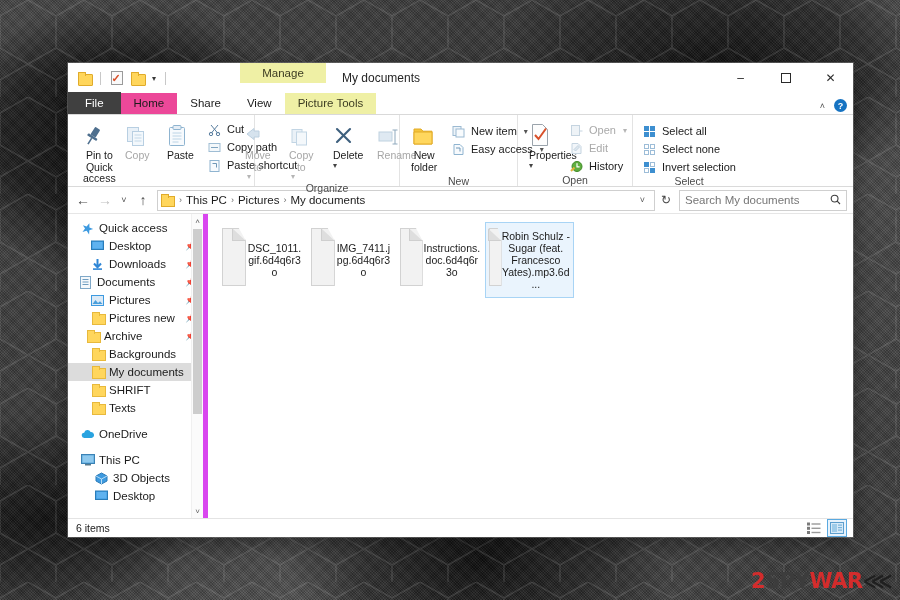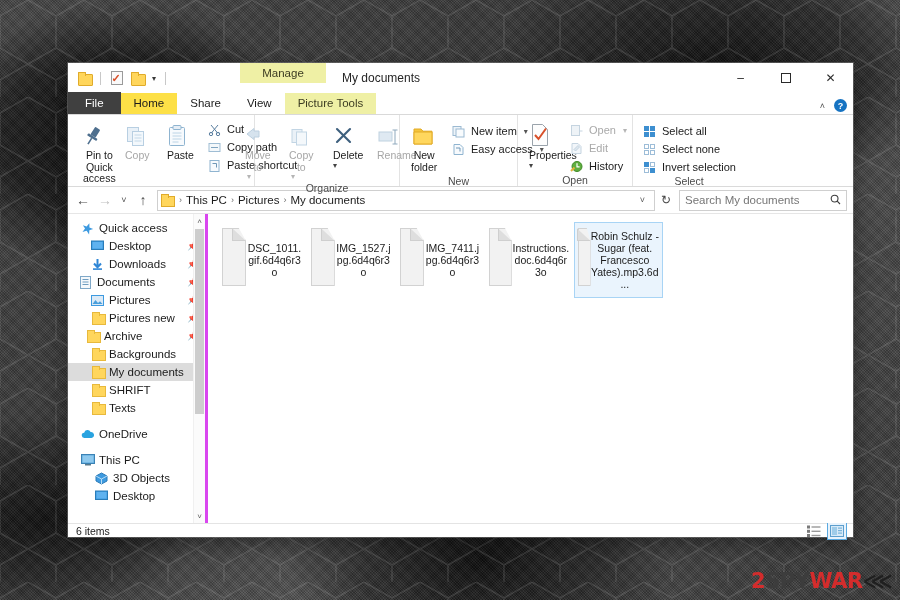--- a/index.html
+++ b/index.html
@@ -82,21 +82,21 @@
   
   .tabstrip {
     height:22px; display:flex; align-items:flex-end; position:relative;
     background:#fff; border-bottom:1px solid #d9d9d9;
   }
   .tab {
     padding:3px 13px 4px 13px; font-size:11.5px; color:#1b1b1b; line-height:14px;
   }
   .tab.file { background:#404040; color:#fff; padding:4px 17px 4px 17px; }
   .tab.ctxtab { background:#eff0a5; color:#3c3c22; }
-  .tab.active { background:#fde047; }
+  .tab.active { background:#ec4899; }
   .tabstrip .right-ctrls {
     position:absolute; right:6px; bottom:2px; display:flex; align-items:center; gap:9px;
   }
   .chevron-up { font-size:9px; color:#555; }
   .help-ico {
     width:13px; height:13px; border-radius:50%; background:#1673c2; color:#fff;
     font-size:9px; display:flex; align-items:center; justify-content:center; font-weight:bold;
   }
 
   
@@ -147,21 +147,21 @@
   .refresh { font-size:12px; color:#444; padding:0 6px; }
   .searchbox {
     width:168px; height:21px; border:1px solid #cfcfcf; background:#fff;
     display:flex; align-items:center; padding:0 5px; font-size:11.5px; color:#767676; margin-left:2px;
   }
   .searchbox .mag { margin-left:auto; font-size:11px; color:#3c3c3c; }
 
   
   .bodysplit { flex:1; display:flex; min-height:0; }
   .navpane {
-    width:140px; background:#fff; border-right:3px solid #d946ef; position:relative;
+    width:140px; background:#fff; border-right:5px solid #d946ef; position:relative;
     overflow:hidden; padding-top:5px;
   }
   .navitem {
     height:18px; display:flex; align-items:center; font-size:11.5px; color:#1b1b1b;
     padding-right:6px; white-space:nowrap; position:relative;
   }
   .navitem.sel { background:#dcdcdc; }
   .navitem .ni { width:15px; height:14px; display:flex; align-items:center; justify-content:center; margin-right:4px; }
   .navitem .pin { margin-left:auto; font-size:9px; color:#8c8c8c; }
   .navgap { height:8px; }
@@ -194,21 +194,21 @@
     position:absolute; right:0; top:0; width:14px; height:13px;
     background:#dedede; border-left:1px solid #cfcfcf; border-bottom:1px solid #cfcfcf;
     clip-path:polygon(0 0, 100% 100%, 0 100%);
   }
   .filelabel {
     font-size:10.5px; line-height:12px; text-align:center; color:#1b1b1b; word-break:break-word;
   }
 
   
   .statusbar {
-    height:14px; background:#fff; border-top:1px solid #e4e4e4;
+    height:19px; background:#fff; border-top:1px solid #e4e4e4;
     display:flex; align-items:center; padding:0 6px 0 8px; font-size:10.5px; color:#1b1b1b;
   }
   .viewbtns { margin-left:auto; display:flex; align-items:center; gap:3px; }
   .vbtn { width:20px; height:18px; display:flex; align-items:center; justify-content:center; }
   .vbtn.active { border:1px solid #5aa9e0; background:#e8f3fc; }
 
   
   #watermark {
     position:absolute; right:8px; bottom:8px;
     font-family:"DejaVu Sans", sans-serif;
@@ -737,27 +737,20 @@
       <div class="filegrid">
 
         <div class="fileitem">
           <span class="pagefile">
               <span class="sheet"></span>
               <span class="fold"></span>
             </span>
           <span class="filelabel">DSC_1011.gif.6d4q6r3o</span>
         </div>
 
-        <div class="fileitem">
-          <span class="pagefile">
-              <span class="sheet"></span>
-              <span class="fold"></span>
-            </span>
-          <span class="filelabel">IMG_1527.jpg.6d4q6r3o</span>
-        </div>
 
         <div class="fileitem">
           <span class="pagefile">
               <span class="sheet"></span>
               <span class="fold"></span>
             </span>
           <span class="filelabel">IMG_7411.jpg.6d4q6r3o</span>
         </div>
 
         <div class="fileitem">

